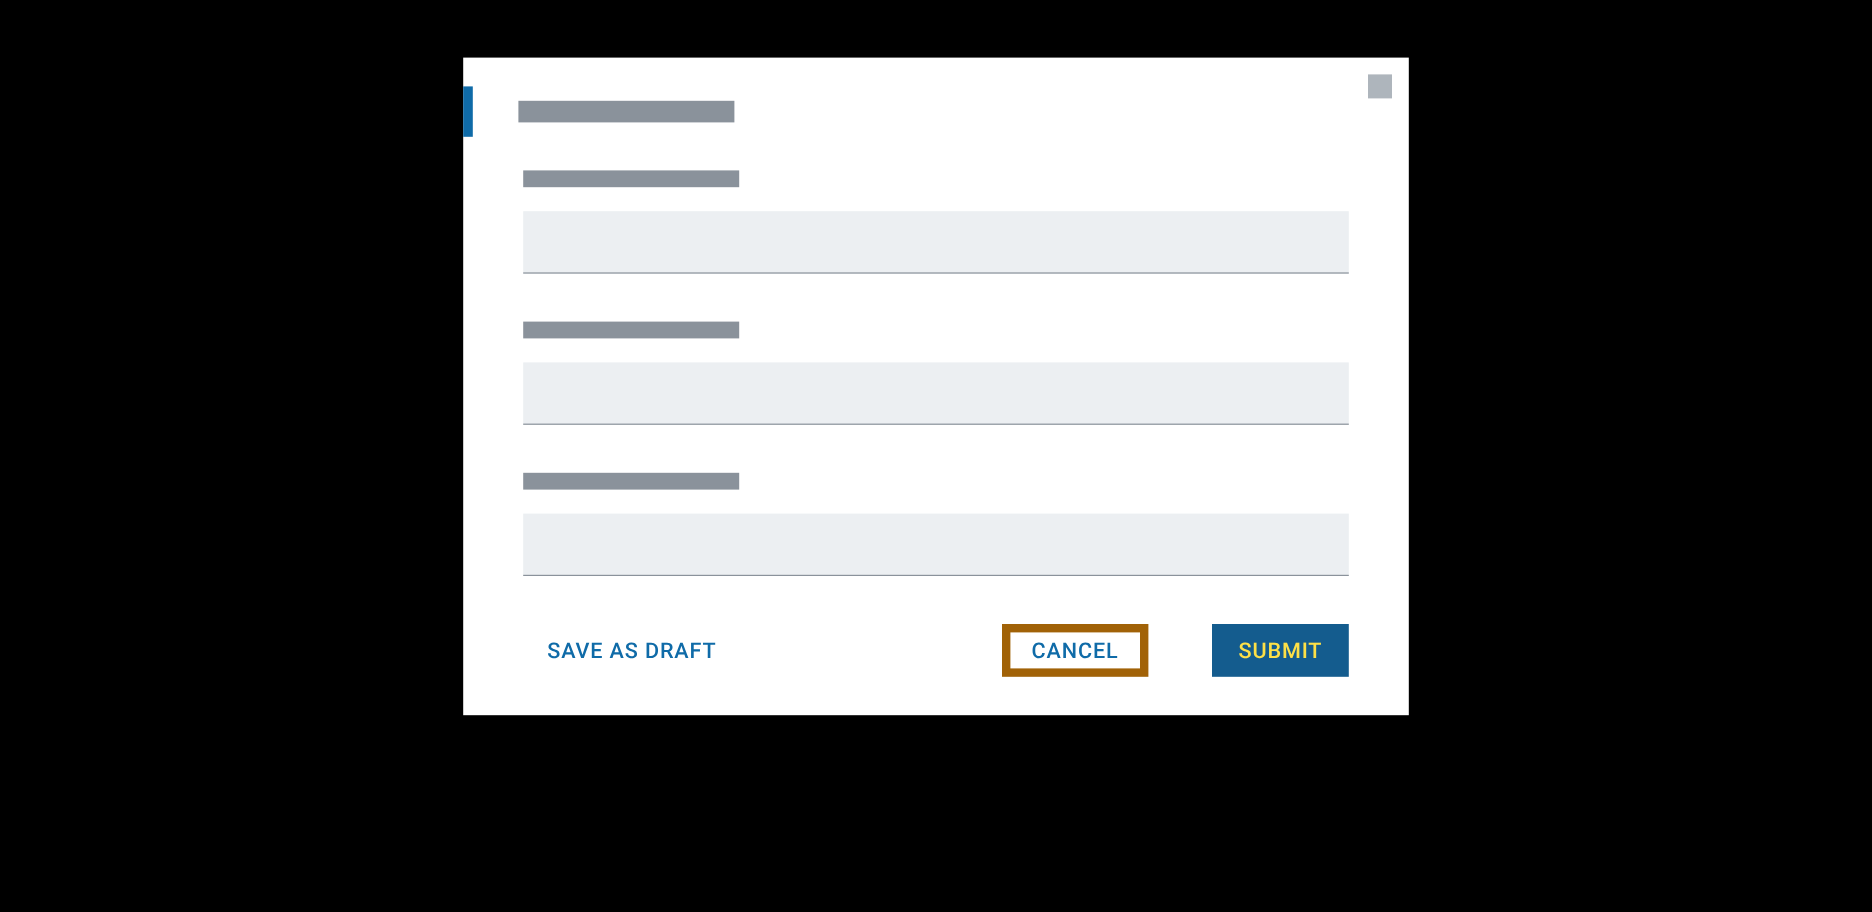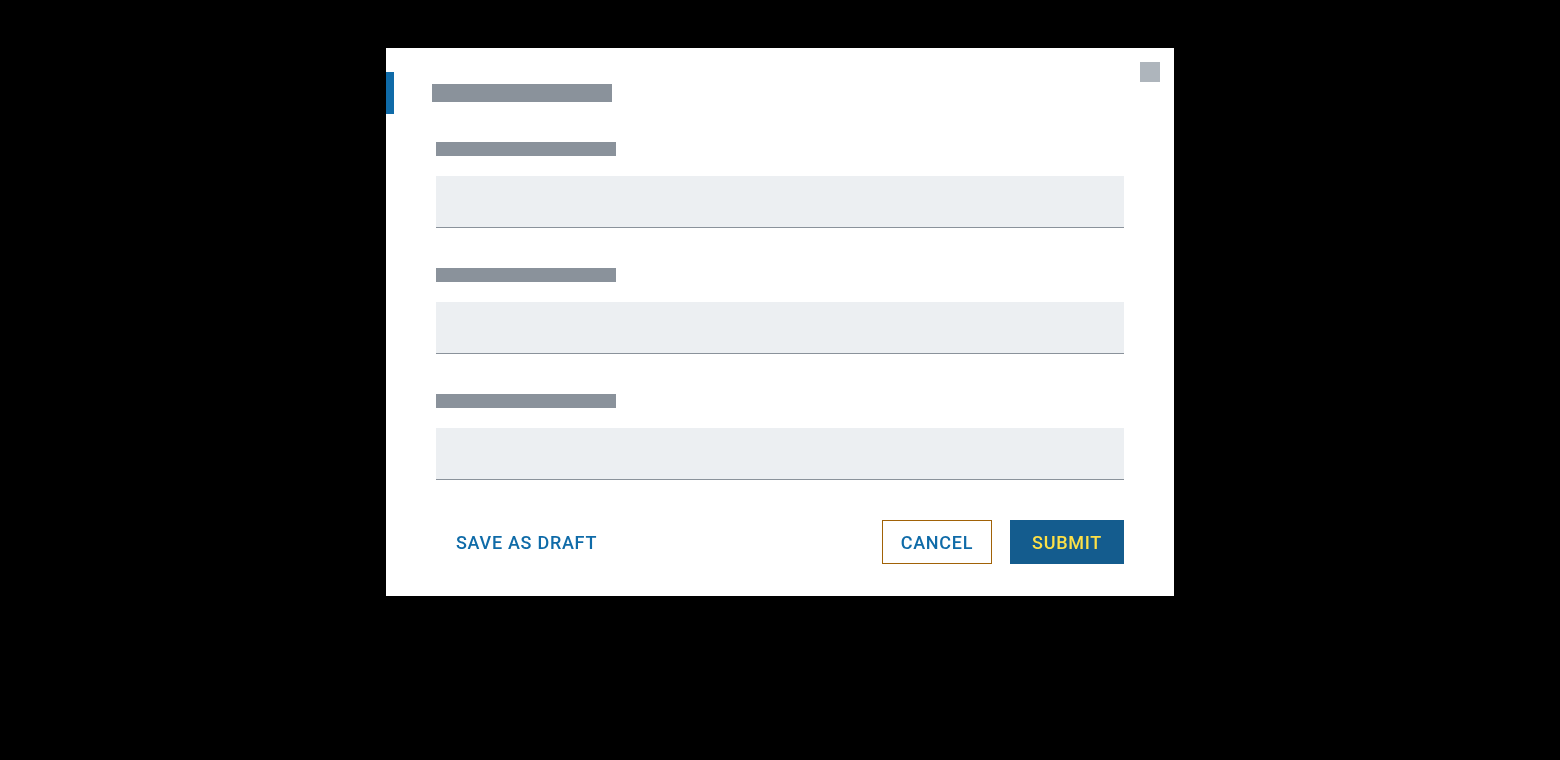--- a/index.html
+++ b/index.html
@@ -68,20 +68,21 @@
       border-bottom: 1px solid #8A929B;
       font-size: 15px;
       padding: 0 12px;
       color: #222;
     }
     .button-row {
       display: flex;
       align-items: center;
       padding: 0 50px;
       margin-top: 36px;
+      gap: 35px;
     }
     .btn {
       font-size: 18px;
       letter-spacing: 0.04em;
       font-weight: 500;
       cursor: pointer;
       height: 44px;
       display: inline-flex;
       align-items: center;
       justify-content: center;
@@ -89,21 +90,21 @@
       border: none;
       background: transparent;
       font-family: inherit;
     }
     .btn-text {
       color: #0F6BA8;
     }
     .spacer { flex: 1; }
     .btn-outline {
       color: #0F6BA8;
-      border: 1px solid #a16207;
+      border: 7px solid #a16207;
       background: #ffffff;
       margin-right: 18px;
       padding: 0 18px;
     }
     .btn-primary {
       color: #fde047;
       background: #145C8E;
       padding: 0 22px;
     }
   </style>

